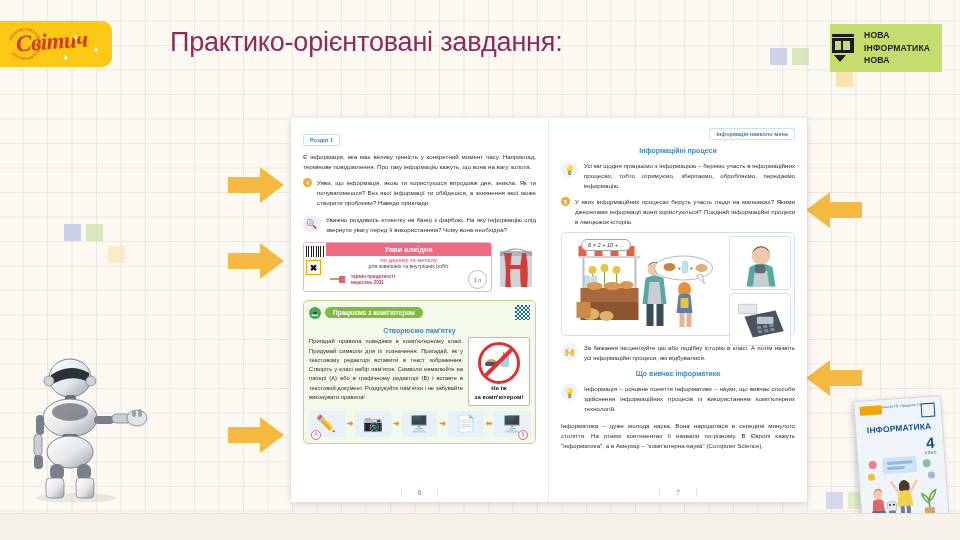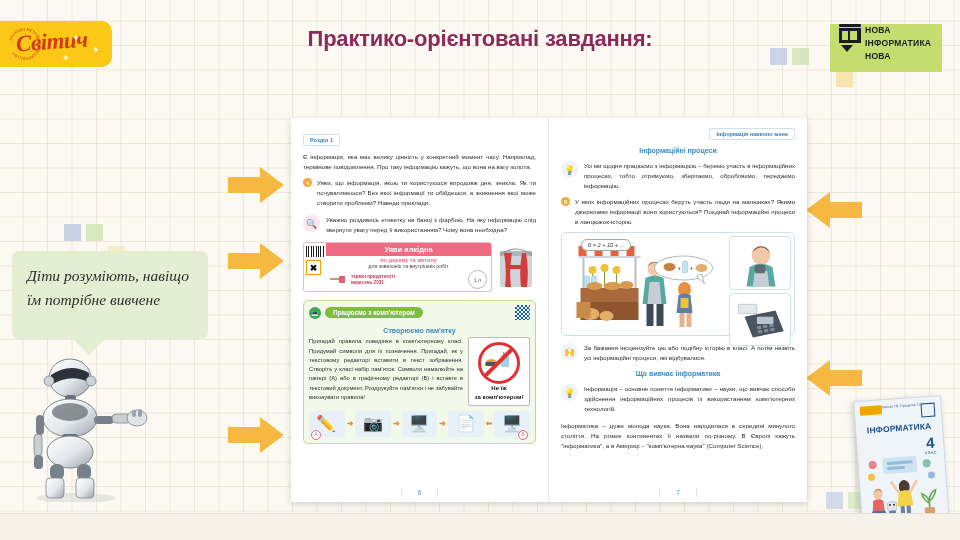--- a/index.html
+++ b/index.html
@@ -38,31 +38,31 @@
     font-family:"Liberation Serif", serif;
     font-style:italic;font-weight:bold;font-size:23px;
     color:#d23b16;letter-spacing:-.5px;
     transform:rotate(-4deg);
   }
   .spark{position:absolute;color:#fff;font-size:9px;}
 
   
   .title{
     position:absolute;left:170px;top:24px;width:620px;
-    text-align:center;color:#8c2b5a;
-    font-size:22px;font-weight:bold;line-height:1.38;
+    color:#8c2b5a;
+    font-size:27px;font-weight:normal;line-height:1.38;
     letter-spacing:-.2px;
   }
   .title .l2{display:block;}
 
   
   .nus{
     position:absolute;right:18px;top:24px;
     width:112px;height:48px;background:#c5dd6e;
-    display:flex;padding-left:9px;
+    display:flex;align-items:center;gap:6px;padding-left:2px;
     box-sizing:border-box;
   }
   .nus-mark{width:26px;position:relative;}
   .nus-bar{height:3px;background:#1c1c1c;width:22px;border-radius:1px;}
   .nus-box{
     width:22px;height:15px;border:3px solid #1c1c1c;margin-top:1px;
     box-sizing:border-box;position:relative;background:#c5dd6e;
   }
   .nus-box:after{
     content:"";position:absolute;left:6px;top:0px;width:7px;height:9px;
@@ -284,24 +284,20 @@
       <div class="nus-box"></div>
       <div class="nus-tri"></div>
     </div>
     <div class="nus-txt">
       <div>НОВА</div>
       <div>ІНФОРМАТИКА</div>
       <div>НОВА</div>
     </div>
   </div>
 
-  <div class="callout">
-    <div class="callout-txt">Діти розуміють, навіщо їм потрібне вивчене</div>
-    <div class="callout-tail"></div>
-  </div>
 
   <svg class="robot" viewBox="0 0 132 150">
     <defs>
       <linearGradient id="rg" x1="0" y1="0" x2="1" y2="1">
         <stop offset="0%" stop-color="#ffffff"></stop>
           <stop offset="55%" stop-color="#e4e7ea"></stop>
         <stop offset="100%" stop-color="#9aa3ab"></stop>
       </linearGradient>
     </defs>
     <ellipse cx="56" cy="146" rx="40" ry="5" fill="#cfd6cb" opacity=".5"></ellipse>

